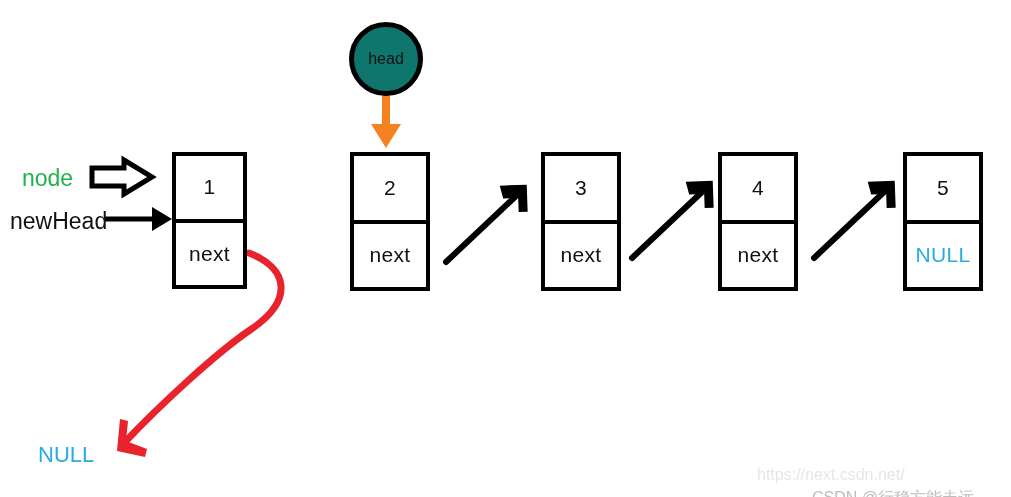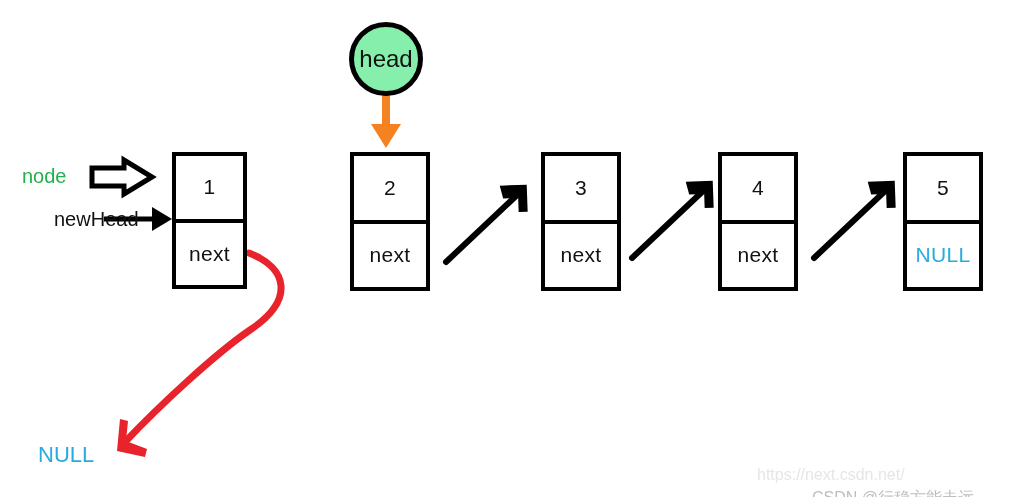--- a/index.html
+++ b/index.html
@@ -43,41 +43,41 @@
     letter-spacing: 0.3px;
   }
   .cell.top {
     border-bottom: 4px solid #000000;
   }
   .cell.null-cell {
     color: #29ABE2;
   }
   .label {
     position: absolute;
-    font-size: 20px;
+    font-size: 23px;
     color: #111111;
     white-space: nowrap;
   }
   .label.node-label {
     color: #22B14C;
   }
   .label.null-label {
     color: #29ABE2;
     font-size: 22px;
   }
   .head-circle {
     position: absolute;
     box-sizing: border-box;
     border: 5px solid #000000;
     border-radius: 50%;
-    background: #86efac;
+    background: #0f766e;
     display: flex;
     align-items: center;
     justify-content: center;
-    font-size: 24px;
+    font-size: 16px;
     color: #111111;
   }
   .watermark {
     position: absolute;
     white-space: nowrap;
     font-size: 16px;
     color: #c9c9c9;
   }
   .watermark.faint {
     color: #e6e6e6;
@@ -118,21 +118,21 @@
     <path d="M249,253 C288,268 295,300 250,330 C215,354 160,405 124,443" fill="none" stroke="#E8232B" stroke-width="7" stroke-linecap="round"></path>
     <path d="M117,451 L120,419 L128,421 L126,441 L147,449 L145,457 Z" fill="#E8232B"></path>
   </svg>
 
   <div class="head-circle" style="left:349px; top:22px; width:74px; height:74px;">
     <span>head</span>
   </div>
 
   <div class="label node-label" style="left:22px; top:165px;">node</div>
 
-  <div class="label" style="left:10px; top:208px;margin-left:44px;">newHead</div>
+  <div class="label" style="left:10px; top:208px;">newHead</div>
 
   <div class="node-box" style="left:172px; top:152px; width:75px; height:137px;">
     <div class="cell top">1</div>
     <div class="cell">next</div>
   </div>
 
   <div class="node-box" style="left:350px; top:152px; width:80px; height:139px;">
     <div class="cell top">2</div>
     <div class="cell">next</div>
   </div>

